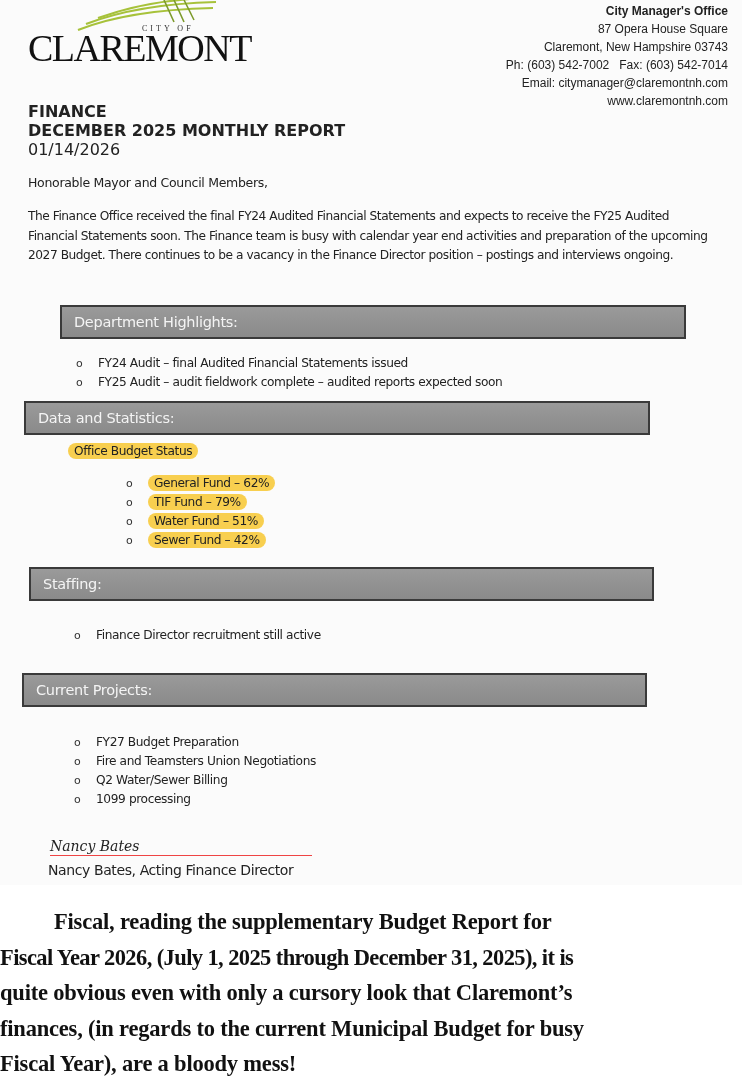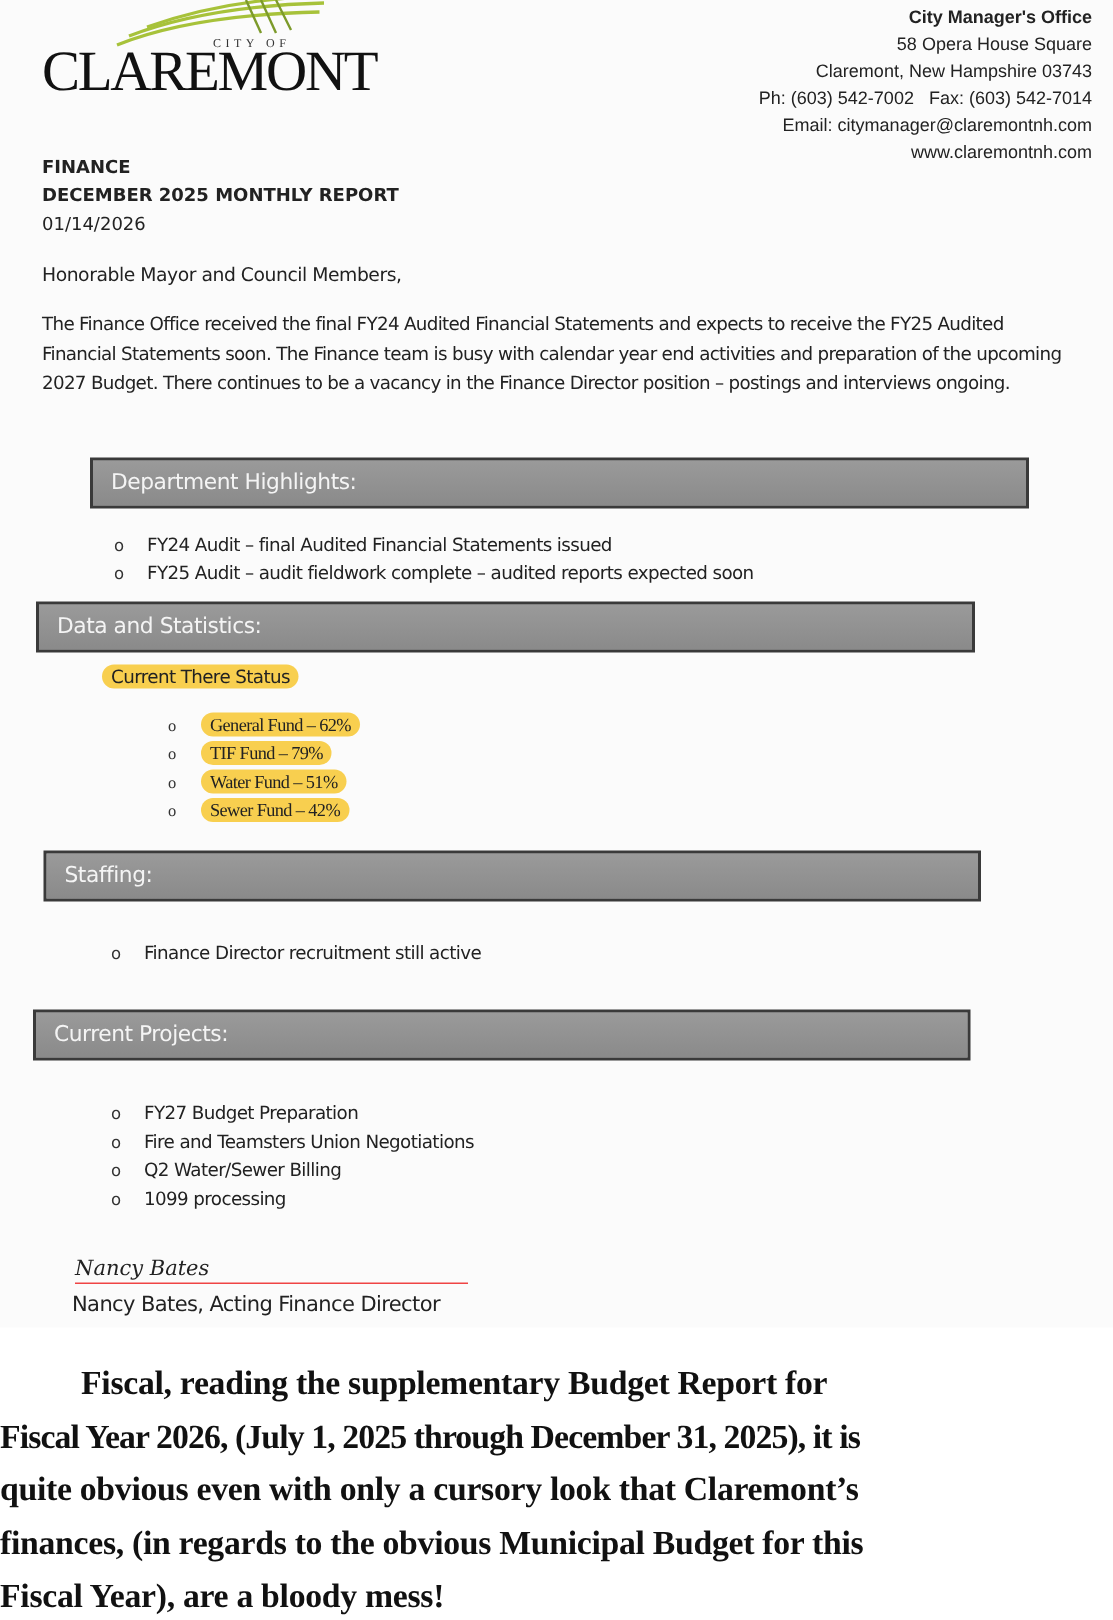--- a/index.html
+++ b/index.html
@@ -11,21 +11,21 @@
     
     .logo { position: absolute; left: 28px; top: 0; width: 190px; height: 70px; }
     .logo svg { position: absolute; left: 40px; top: 0; }
     .logo .cityof { position: absolute; left: 82px; top: 24px; font-family: "Liberation Serif", serif; font-size: 8px; letter-spacing: 3px; color: #333; padding-left: 32px; }
     .logo .name { position: absolute; left: 0; top: 28px; font-family: "Liberation Serif", serif; font-size: 38px; color: #111; letter-spacing: -1.5px; line-height: 40px; }
 
     
     .address { position: absolute; right: 14px; top: 2px; text-align: right; font-family: "Liberation Sans", sans-serif; font-size: 12px; line-height: 18px; color: #222; }
     .address .office { font-weight: bold; }
 
-    .title-block { position: absolute; left: 28px; top: 102px; font-family: "DejaVu Sans", sans-serif; font-size: 12px; line-height: 19px; color: #222; }
+    .title-block { position: absolute; left: 28px; top: 102px; font-family: "DejaVu Sans", sans-serif; font-size: 16px; line-height: 19px; color: #222; }
     .title-block .bold { font-weight: bold; }
 
     .salutation { position: absolute; left: 28px; top: 175px; font-size: 12.5px; font-family: "DejaVu Sans", sans-serif; letter-spacing: -0.3px; text-align: center; }
     .intro { position: absolute; left: 28px; top: 207px; width: 680px; font-size: 12.2px; line-height: 19.5px; font-family: "DejaVu Sans", sans-serif; letter-spacing: -0.45px; color: #222; }
 
     .section-bar { position: absolute; height: 34px; background: linear-gradient(180deg, #9a9a9a 0%, #8a8a8a 100%); border: 2px solid #3a3a3a; color: #f4f4f4; font-family: "DejaVu Sans", sans-serif; font-size: 14.5px; padding: 7px 0 0 12px; letter-spacing: -0.3px; }
 
     .bullets { position: absolute; font-family: "DejaVu Sans", sans-serif; font-size: 12.2px; letter-spacing: -0.4px; color: #222; }
     .bullets li { list-style: none; height: 19px; line-height: 19px; white-space: nowrap; }
     .bullets .b { display: inline-block; width: 22px; font-size: 11px; color: #333; }
@@ -52,21 +52,21 @@
       <path d="M96 0 L106 22" stroke="#7c9a2a" stroke-width="1.6"></path>
       <path d="M106 0 L116 22" stroke="#7c9a2a" stroke-width="1.6"></path>
       <path d="M116 0 L126 20" stroke="#7c9a2a" stroke-width="1.6"></path>
     </svg>
     <span class="cityof">CITY OF</span>
     <span class="name">CLAREMONT</span>
   </div>
 
   <div class="address">
     <div class="office">City Manager's Office</div>
-    <div>58 Opera House Square</div>
+    <div>87 Opera House Square</div>
     <div>Claremont, New Hampshire 03743</div>
     <div style="white-space:pre">Ph: (603) 542-7002   Fax: (603) 542-7014</div>
     <div>Email: citymanager@claremontnh.com</div>
     <div>www.claremontnh.com</div>
   </div>
 
   <div class="title-block">
     <div class="bold">FINANCE</div>
     <div class="bold">DECEMBER 2025 MONTHLY REPORT</div>
     <div>01/14/2026</div>
@@ -75,22 +75,22 @@
   <div class="salutation">Honorable Mayor and Council Members,</div>
   <div class="intro">The Finance Office received the final FY24 Audited Financial Statements and expects to receive the FY25 Audited Financial Statements soon. The Finance team is busy with calendar year end activities and preparation of the upcoming 2027 Budget. There continues to be a vacancy in the Finance Director position – postings and interviews ongoing.</div>
 
   <div class="section-bar" style="left:24px; top:305px; width:626px;margin-left:36px;">Department Highlights:</div>
   <ul class="bullets" style="left:76px; top:354px;">
     <li><span class="b">o</span><span>FY24 Audit – final Audited Financial Statements issued</span></li>
     <li><span class="b">o</span><span>FY25 Audit – audit fieldwork complete – audited reports expected soon</span></li>
   </ul>
 
   <div class="section-bar" style="left:24px; top:401px; width:626px;">Data and Statistics:</div>
-  <div class="budget-label"><span class="hl">Current There Status</span></div>
-  <ul class="bullets" style="left:112px; top:474px; line-height:19px;font-family:Liberation Serif, serif;">
+  <div class="budget-label"><span class="hl">Office Budget Status</span></div>
+  <ul class="bullets" style="left:126px; top:474px; line-height:19px;">
     <li><span class="b">o</span><span class="hl">General Fund – 62%</span></li>
     <li><span class="b">o</span><span class="hl">TIF Fund – 79%</span></li>
     <li><span class="b">o</span><span class="hl">Water Fund – 51%</span></li>
     <li><span class="b">o</span><span class="hl">Sewer Fund – 42%</span></li>
   </ul>
 
   <div class="section-bar" style="left:29px; top:567px; width:625px;">Staffing:</div>
   <ul class="bullets" style="left:74px; top:626px;">
     <li><span class="b">o</span><span>Finance Director recruitment still active</span></li>
   </ul>
@@ -104,15 +104,15 @@
   </ul>
 
   <div class="signature">Nancy Bates</div>
   <div class="sig-caption">Nancy Bates, Acting Finance Director</div>
 </div>
 
 <div class="commentary">
   <div class="indent">Fiscal, reading the supplementary Budget Report for</div>
   <div style="white-space:nowrap; letter-spacing:-0.6px;">Fiscal Year 2026, (July 1, 2025 through December 31, 2025), it is</div>
   <div>quite obvious even with only a cursory look that Claremont’s</div>
-  <div>finances, (in regards to the obvious Municipal Budget for this</div>
+  <div>finances, (in regards to the current Municipal Budget for busy</div>
   <div>Fiscal Year), are a bloody mess!</div>
 </div>
 
 </body></html>

